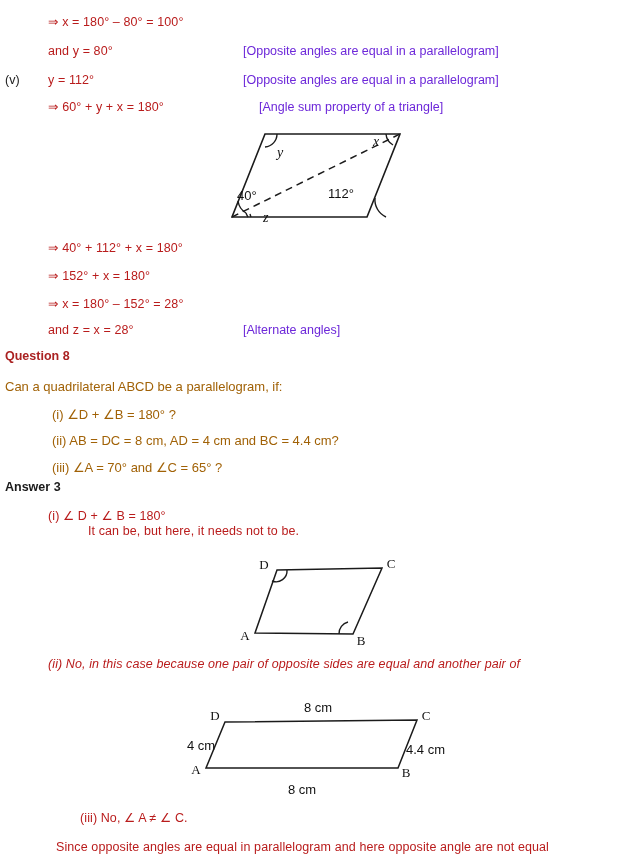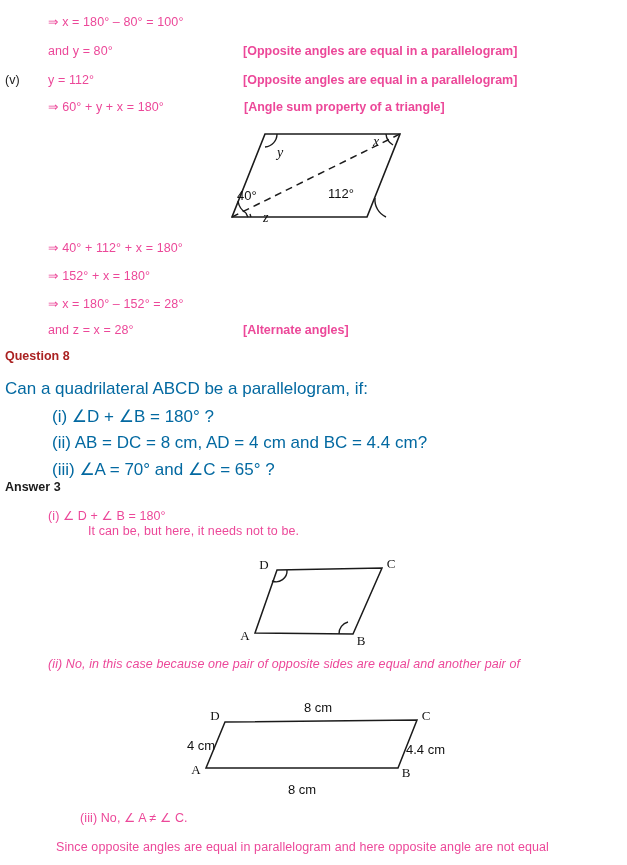--- a/index.html
+++ b/index.html
@@ -19,52 +19,51 @@
   .page {
     position: relative;
     width: 627px;
     height: 865px;
   }
   .line {
     position: absolute;
     white-space: nowrap;
     font-size: 12.5px;
     line-height: 1;
-    color: #ec4899;
+    color: #b91c1c;
     letter-spacing: 0.1px;
   }
   .marker {
     position: absolute;
     font-size: 12.5px;
     line-height: 1;
     white-space: nowrap;
     color: #1a1a1a;
   }
   .bracket {
     position: absolute;
     font-size: 12.5px;
     line-height: 1;
     white-space: nowrap;
-    color: #ec4899;
+    color: #6d28d9;
+  }
+  .qhead {
+    position: absolute;
+    font-size: 12.5px;
     font-weight: bold;
-  }
-  .qhead {
-    position: absolute;
-    font-size: 12.5px;
-    font-weight: bold;
     line-height: 1;
     white-space: nowrap;
     color: #aa2222;
   }
   .qtext {
     position: absolute;
-    font-size: 17px;
-    line-height: 1;
-    white-space: nowrap;
-    color: #0369a1;
+    font-size: 13px;
+    line-height: 1;
+    white-space: nowrap;
+    color: #a16207;
   }
   .ahead {
     position: absolute;
     font-size: 12.5px;
     font-weight: bold;
     line-height: 1;
     white-space: nowrap;
     color: #1a1a1a;
   }
   .figure {
@@ -103,21 +102,21 @@
   <div class="line" style="left:48px; top:16px;">⇒ x = 180° – 80° = 100°</div>
 
   <div class="line" style="left:48px; top:45px;">and      y = 80°</div>
   <div class="bracket" style="left:243px; top:45px;">[Opposite angles are equal in a parallelogram]</div>
 
   <div class="marker" style="left:5px; top:74px;">(v)</div>
   <div class="line" style="left:48px; top:74px;">y = 112°</div>
   <div class="bracket" style="left:243px; top:74px;">[Opposite angles are equal in a parallelogram]</div>
 
   <div class="line" style="left:48px; top:101px;">⇒ 60° + y + x = 180°</div>
-  <div class="bracket" style="left:244px; top:101px;">[Angle sum property of a triangle]</div>
+  <div class="bracket" style="left:259px; top:101px;">[Angle sum property of a triangle]</div>
 
   <div class="figure" style="left:215px; top:126px;">
     <svg width="210" height="105" viewBox="0 0 210 105">
 
       <polygon class="stroke" points="50,8 185,8 152,91 17,91" stroke-width="1.6"></polygon>
 
       <line class="stroke" x1="17" y1="91" x2="185" y2="8" stroke-width="1.5" stroke-dasharray="7,5"></line>
 
       <path class="stroke" d="M 50,21 A 13,13 0 0 0 62,8" stroke-width="1.4"></path>
 

